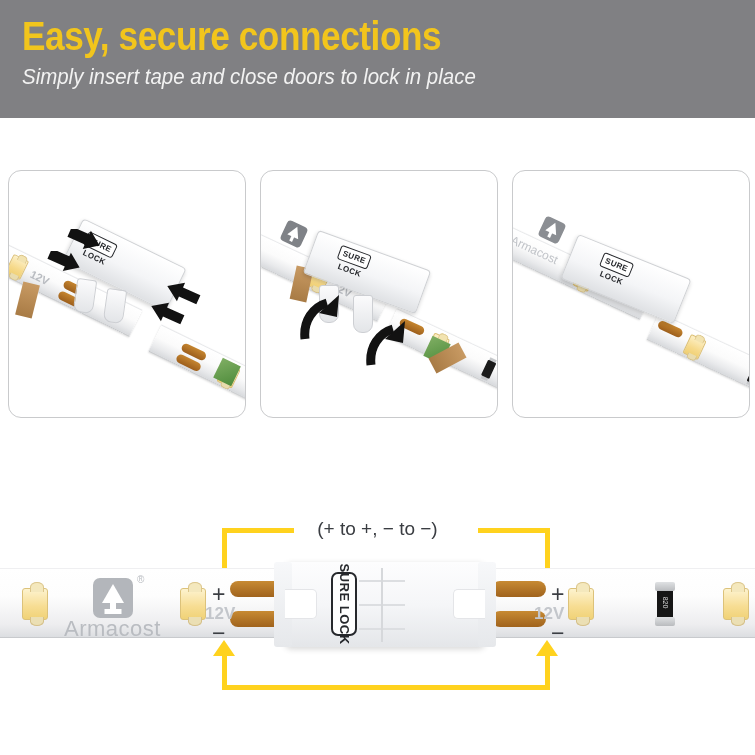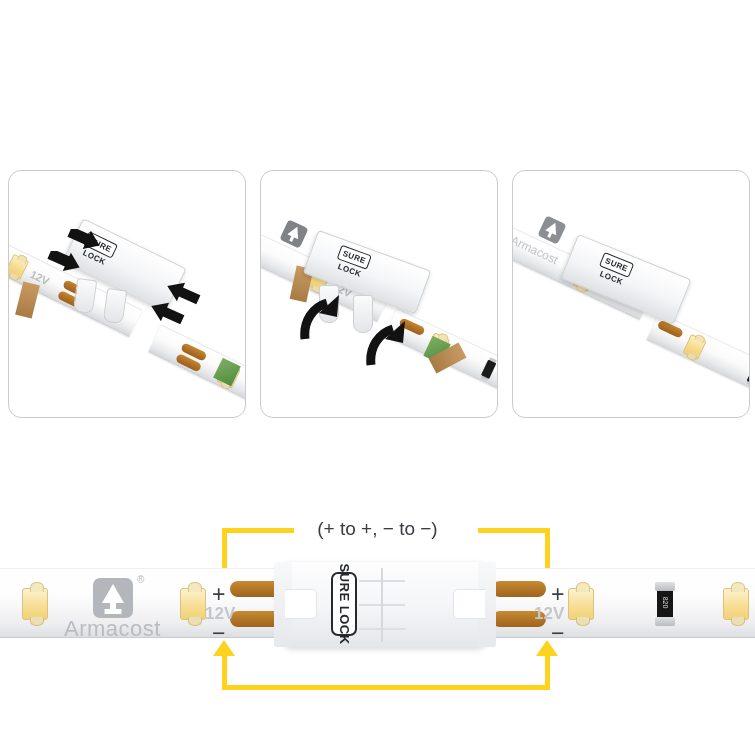--- a/index.html
+++ b/index.html
@@ -257,20 +257,24 @@
     border-left:11px solid transparent; border-right:11px solid transparent;
   }
   .yarrow-down { border-top:16px solid #FFD21E; }
   .yarrow-up   { border-bottom:16px solid #FFD21E; }
 </style>
 </head>
 <body>
 
 <div id="page">
 
+  <div id="header">
+    <div id="header-title">Easy, secure connections</div>
+    <div id="header-subtitle">Simply insert tape and close doors to lock in place</div>
+  </div>
 
   <div id="panels">
 
     <div class="panel" id="panel-1">
       <div class="panel-stage">
 
         <div class="tape" style="left:-44px; top:54px; width:190px; transform:rotate(26deg); transform-origin:left center;">
           <div class="led" style="left:50px;"></div>
           <div class="tape-label-12v" style="left:74px; top:9px;">12V</div>
           <div class="pad" style="left:108px; top:5px;"></div>

